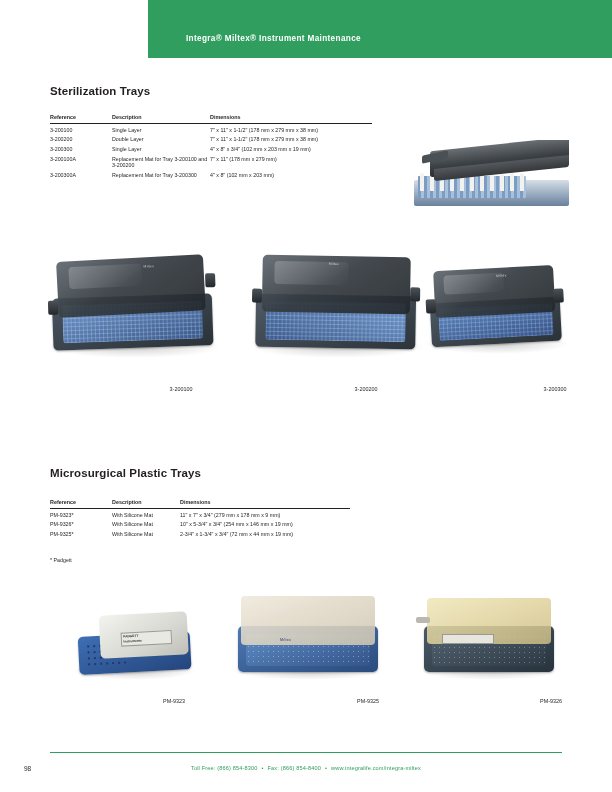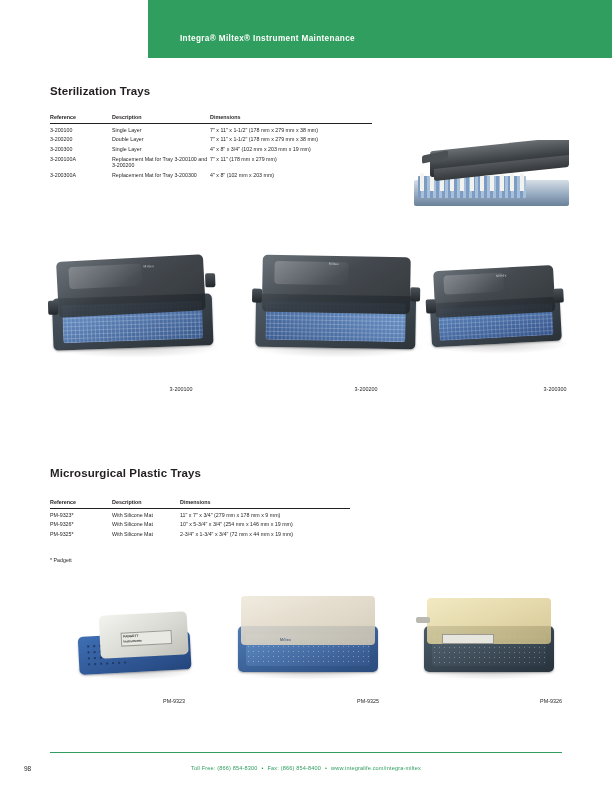--- a/index.html
+++ b/index.html
@@ -30,21 +30,21 @@
   }
   .header-green {
     position: absolute;
     left: 148px; top: 0;
     width: 464px;
     height: 58px;
     background: #2f9e5e;
   }
   .header-title {
     position: absolute;
-    left: 180px;
+    left: 186px;
     top: 34px;
     font-size: 8.2px;
     letter-spacing: 0.35px;
     color: #ffffff;
     font-weight: bold;
   }
   .logo {
     position: absolute;
     left: 22px;
     top: 22px;

